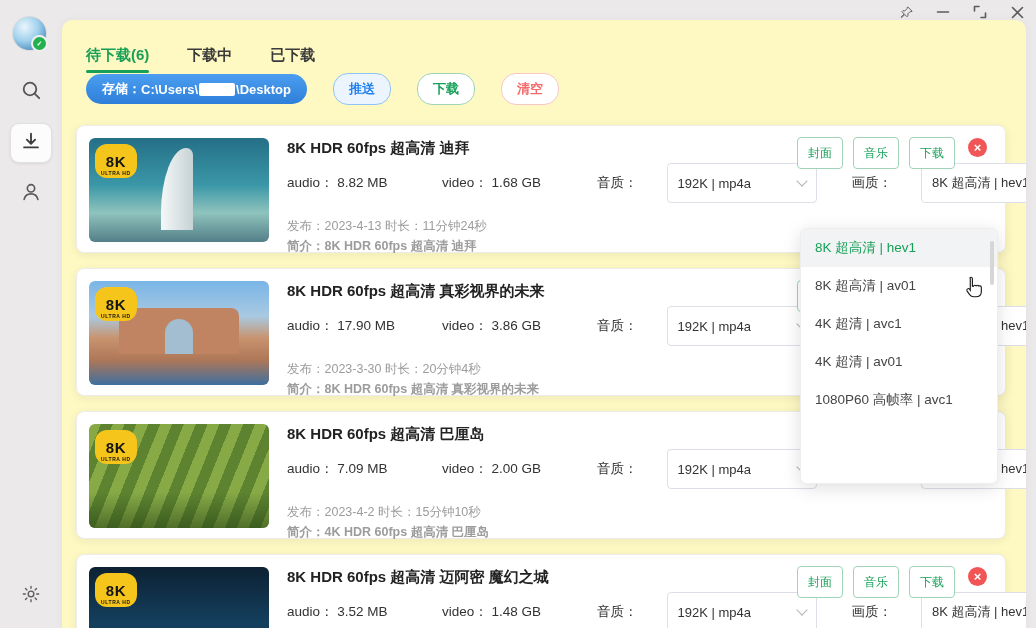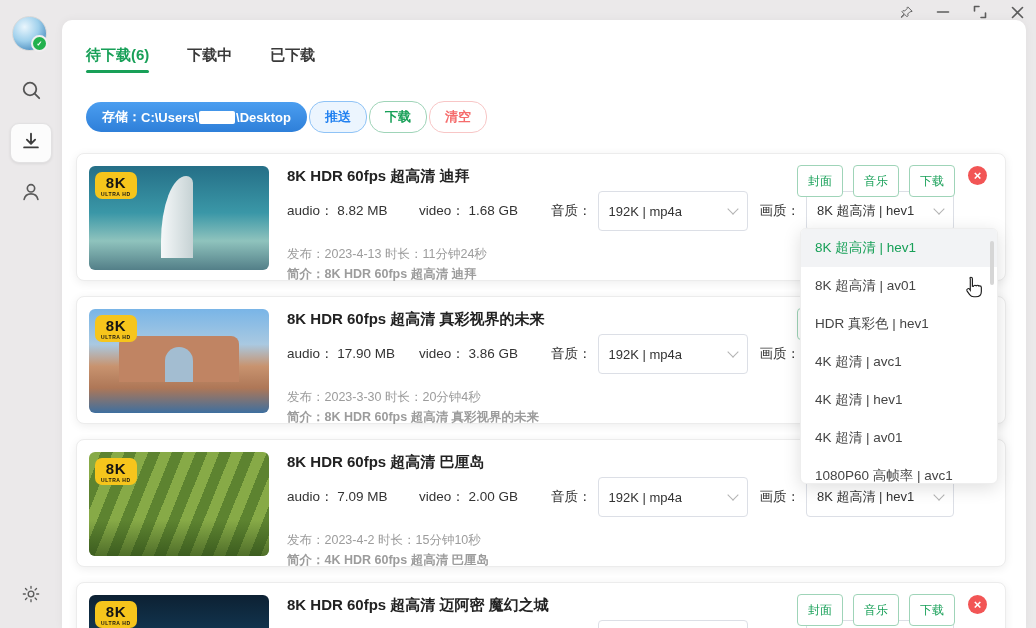--- a/index.html
+++ b/index.html
@@ -19,29 +19,29 @@
   .si-search{top:80px;}
   .si-user{top:181px;}
   .si-gear{top:584px;}
   .dl-box{position:absolute;left:10px;top:123px;width:40px;height:38px;background:#fcfcfc;
     border:1px solid #e2e1e2;border-radius:9px;box-shadow:0 1px 3px rgba(0,0,0,.08);
     display:flex;align-items:center;justify-content:center;cursor:pointer;}
   
   .win-controls{position:absolute;top:3px;right:10px;height:18px;display:flex;align-items:center;gap:19px;z-index:90;}
   .win-btn{width:18px;height:18px;display:flex;align-items:center;justify-content:center;cursor:pointer;}
   
-  .panel{position:absolute;left:62px;top:20px;right:10px;bottom:0;background:#ffffff;
+  .panel{position:absolute;left:62px;top:20px;right:10px;bottom:0;background:#fef9c3;
     border-radius:10px 10px 0 0;box-shadow:0 0 10px rgba(0,0,0,.05);overflow:hidden;}
   
   .tabs{display:flex;gap:38px;margin:26px 0 0 24px;}
   .tab{font-size:15px;font-weight:700;color:#3a3a3a;padding-bottom:8px;position:relative;cursor:pointer;}
   .tab.active{color:#18a058;}
   .tab.active::after{content:"";position:absolute;left:0;right:0;bottom:0;height:3px;border-radius:2px;background:#18a058;}
   
-  .toolbar{display:flex;align-items:center;gap:2px;margin:28px 0 0 24px;}
+  .toolbar{display:flex;align-items:center;gap:26px;margin:0 0 0 24px;}
   .storage-pill{height:30px;border-radius:15px;display:flex;align-items:center;padding:0 16px;
     background:linear-gradient(180deg,#4b9ef0,#2e7fd9);color:#fff;font-size:13px;font-weight:700;cursor:pointer;}
   .redact{display:inline-block;width:36px;height:13px;background:#fff;border-radius:2px;margin:0 1px;}
   .pill-btn{height:30px;border-radius:15px;display:flex;align-items:center;padding:0 15px;
     font-size:13px;font-weight:700;border:1px solid;background:#fff;cursor:pointer;}
   .pill-push{color:#2080f0;border-color:#8fc3f6;background:#ecf5fe;}
   .pill-dl{color:#18a058;border-color:#9fd4b8;}
   .pill-clear{color:#f56c6c;border-color:#f8c6c6;}
   
   .cards{margin:20px 20px 0 14px;display:flex;flex-direction:column;gap:15px;}
@@ -50,32 +50,32 @@
   .thumb{width:180px;height:104px;border-radius:6px;flex:none;position:relative;overflow:hidden;}
   .t1{background:linear-gradient(180deg,#256f87 0%,#3a97a7 45%,#8fc3bd 72%,#537f88 100%);}
   .t1 .art{position:absolute;left:72px;top:10px;width:32px;height:82px;
     background:linear-gradient(90deg,#f5f8f9,#c6d2d4);border-radius:95% 8px 0 0/96% 8px 0 0;}
   .t2{background:linear-gradient(180deg,#79b5e7 0%,#a9c9e1 34%,#c8936f 55%,#ae7757 76%,#3e6f9f 100%);}
   .t2 .art{position:absolute;left:30px;top:27px;width:120px;height:46px;background:#c08463;border-radius:8px 8px 0 0;}
   .t2 .art::after{content:"";position:absolute;left:46px;top:11px;width:28px;height:35px;background:#a3bdd1;border-radius:14px 14px 0 0;}
   .t3{background:repeating-linear-gradient(112deg,#87aa47 0 11px,#5d8330 11px 22px);}
   .t3 .art{position:absolute;left:0;right:0;bottom:0;height:36px;background:linear-gradient(0deg,rgba(34,62,18,.55),transparent);}
   .t4{background:linear-gradient(180deg,#0d2133 0%,#14405f 55%,#091624 100%);}
-  .badge8k{position:absolute;left:6px;top:6px;background:#f6c51c;color:#141414;border-radius:7px;
-    padding:3px 6px 2px;text-align:center;line-height:1;}
+  .badge8k{position:absolute;left:6px;top:6px;background:#f6c51c;color:#141414;border-radius:12px;
+    padding:10px 6px 2px;text-align:center;line-height:1;}
   .badge8k .b1{display:block;font-size:15px;font-weight:800;letter-spacing:.5px;}
   .badge8k .b2{display:block;font-size:5px;font-weight:700;letter-spacing:.6px;margin-top:2px;}
   .card-main{flex:1;position:relative;min-width:0;}
   .card-title{font-size:15px;font-weight:700;color:#222;line-height:20px;white-space:nowrap;}
   .tag-group{position:absolute;right:36px;top:-1px;display:flex;gap:10px;}
   .tag{height:22px;padding:4px 10px;border:1px solid #9fd4b8;color:#18a058;background:#fff;border-radius:4px;
     font-size:12px;display:flex;align-items:center;cursor:pointer;}
   .close-x{position:absolute;right:4px;top:0;width:19px;height:19px;border-radius:50%;background:#f25555;
     color:#fff;font-size:13px;font-weight:700;display:flex;align-items:center;justify-content:center;cursor:pointer;}
-  .info-row{display:flex;align-items:center;margin-top:10px;font-size:13.5px;color:#333;height:30px;}
+  .info-row{display:flex;align-items:center;margin-top:10px;font-size:13.5px;color:#333;height:30px;gap:23px;}
   .kv{width:132px;flex:none;white-space:nowrap;}
   .sel-label{flex:none;white-space:nowrap;}
   .select{width:150px;height:40px;box-sizing:border-box;border:1px solid #dcdfe6;border-radius:4px;background:#fff;
     display:flex;align-items:center;justify-content:space-between;padding:0 10px;font-size:13px;color:#333;
     margin-left:6px;cursor:pointer;flex:none;white-space:nowrap;overflow:hidden;}
   .select.vq{width:148px;}
   .sel-label.vq{margin-left:12px;}
   .chev{width:7px;height:7px;border-right:1.5px solid #b3b3b3;border-bottom:1.5px solid #b3b3b3;
     transform:rotate(45deg);margin-top:-4px;flex:none;}
   .meta{margin-top:20px;font-size:12.5px;color:#9c9c9c;line-height:16px;white-space:nowrap;}
@@ -307,23 +307,21 @@
         <div class="meta2"></div>
       </div>
     </div>
 
   </div>
 </div>
 
 <div class="dropdown-panel">
   <div class="option selected">8K 超高清 | hev1</div>
   <div class="option">8K 超高清 | av01</div>
-  <div class="option">HDR 真彩色 | hev1</div>
   <div class="option">4K 超清 | avc1</div>
-  <div class="option">4K 超清 | hev1</div>
   <div class="option">4K 超清 | av01</div>
   <div class="option">1080P60 高帧率 | avc1</div>
   <div class="scroll-thumb"></div>
 </div>
 
 <div class="cursor-hand">
   <svg width="26" height="26" viewBox="0 0 32 32">
       <path d="M11 4c1 0 1.8.8 1.8 1.8v9.2l1.2.2c.2-.8 1-1.4 1.9-1.4.6 0 1.2.3 1.6.7.3-.4.9-.7 1.5-.7.8 0 1.5.5 1.8 1.1.3-.2.6-.3 1-.3 1.1 0 2 .9 2 2v4.8c0 4-2.8 6.6-6.8 6.6h-2.4c-2.3 0-4-.9-5.2-2.6l-3.1-4.4c-.6-.9-.4-2.1.5-2.7.8-.6 1.9-.4 2.5.4l.9 1.2V5.8C9.2 4.8 10 4 11 4z" fill="#ffffff" stroke="#1a1a1a" stroke-width="1.4"></path>
     </svg>
 </div>

